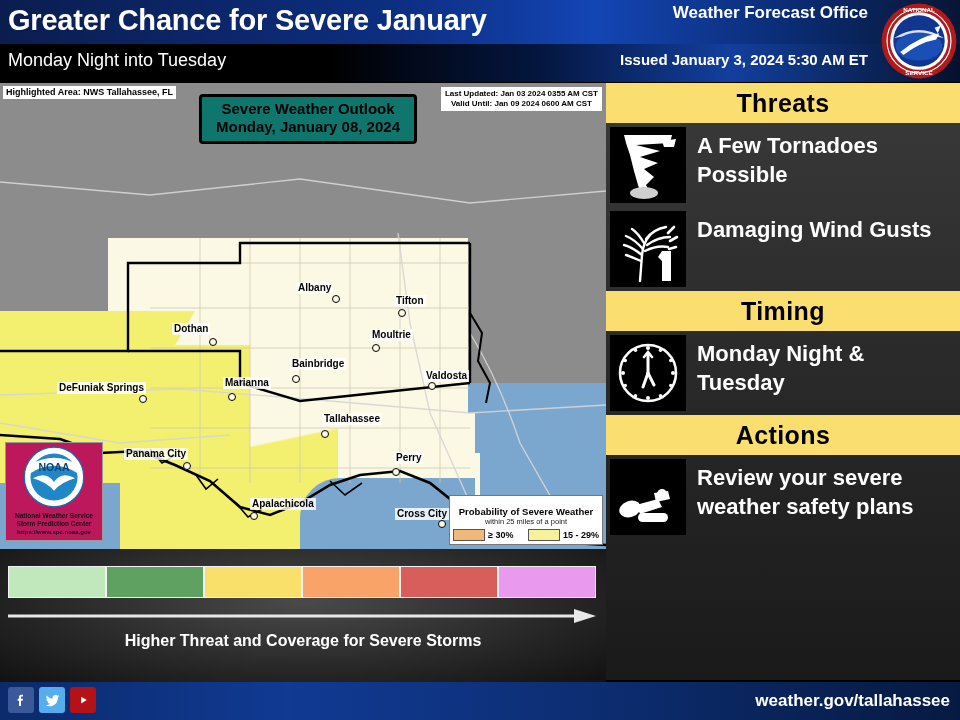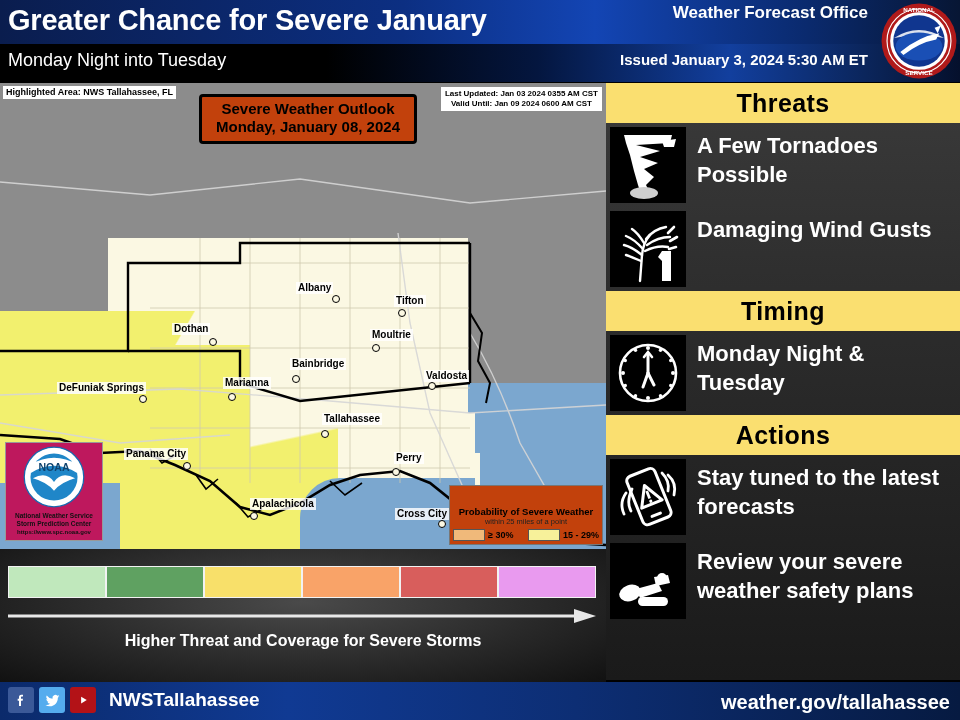--- a/index.html
+++ b/index.html
@@ -23,32 +23,32 @@
   .gulf{position:absolute;left:0;top:300px;width:606px;height:166px;background:#7ba7cf;}
   .land{position:absolute;background:#fbf8e3;}
   .risk-yellow{position:absolute;background:#f2f06e;}
 
   .citybox{position:absolute;background:rgba(255,255,255,.82);color:#000;
      font-size:10px;font-weight:bold;padding:0 2px;white-space:nowrap;line-height:12px;}
   .citydot{position:absolute;width:6px;height:6px;border:1.4px solid #000;border-radius:50%;background:#fbf8e3;}
 
   .hilite{position:absolute;left:3px;top:3px;background:#fff;color:#000;
      font-size:9px;font-weight:bold;padding:1px 3px;line-height:11px;}
-  .outlook-box{position:absolute;left:199px;top:11px;width:212px;background:#c2410c;border:3px solid #000;
+  .outlook-box{position:absolute;left:199px;top:11px;width:212px;background:#0f766e;border:3px solid #000;
      border-radius:4px;text-align:center;padding:3px 0 5px;}
   .outlook-box div{font-size:15px;font-weight:bold;color:#000;line-height:18px;}
   .meta{position:absolute;right:4px;top:4px;background:#fff;color:#000;font-size:8px;font-weight:bold;
      padding:2px 4px;text-align:center;line-height:10px;}
 
   .spc{position:absolute;left:5px;bottom:8px;width:92px;background:#be185d;border:1px solid #999;
       padding:3px 2px 4px;text-align:center;}
   .spc .t{font-size:6.5px;font-weight:bold;color:#111;line-height:8px;}
   .spc .u{font-size:6px;font-weight:bold;color:#111;line-height:8px;}
 
-  .maplegend{position:absolute;right:3px;bottom:4px;width:146px;background:#c2410c;border:1px solid #777;padding:20px 3px 3px;}
+  .maplegend{position:absolute;right:3px;bottom:4px;width:146px;background:#ffffff;border:1px solid #777;padding:10px 3px 3px;}
   .maplegend .lt{font-size:9.5px;font-weight:bold;color:#000;text-align:center;line-height:11px;}
   .maplegend .ls{font-size:7.5px;color:#222;text-align:center;line-height:10px;}
   .lrow{display:flex;align-items:center;justify-content:space-between;margin-top:2px;}
   .lsw{width:30px;height:10px;border:1px solid #555;}
   .llb{font-size:9px;font-weight:bold;color:#000;margin-left:3px;}
 
   
   .scalewrap{position:absolute;left:0;top:549px;width:606px;height:133px;
      background:radial-gradient(ellipse at 50% 40%,#4a4a4a 0%,#2a2a2a 55%,#111 100%);}
   .bar{position:absolute;left:8px;top:17px;width:588px;height:32px;display:flex;}
@@ -65,21 +65,21 @@
   .item{display:flex;align-items:flex-start;padding:4px 6px 4px 4px;}
   .ibox{width:76px;height:76px;background:#000;flex:0 0 76px;position:relative;overflow:hidden;}
   .itxt{margin-left:11px;font-size:22px;font-weight:bold;color:#fff;line-height:29px;padding-top:4px;}
 
   
   .foot{position:absolute;left:0;top:682px;width:960px;height:38px;
      background:linear-gradient(90deg,#0b2a6b 0%,#103a93 30%,#0d2e74 60%,#061a41 100%);}
   .social{position:absolute;left:8px;top:687px;display:flex;align-items:center;gap:5px;}
   .sic{width:26px;height:26px;border-radius:3px;display:flex;align-items:center;justify-content:center;}
   .handle{margin-left:8px;font-size:19px;font-weight:bold;color:#fff;}
-  .furl{position:absolute;right:10px;top:691px;font-size:20px;font-weight:bold;color:#fff;}
+  .furl{position:absolute;right:10px;top:691px;font-size:17px;font-weight:bold;color:#fff;}
 </style>
 </head>
 <body>
 
 <div id="page">
 
   <div class="hdr"></div>
   <div class="hdr-sub"></div>
   <div class="title">Greater Chance for Severe January</div>
   <div class="subtitle">Monday Night into Tuesday</div>
@@ -298,39 +298,20 @@
               <path d="M34 22 L38 17 L42 22" fill="none" stroke="#fff" stroke-width="2.6" stroke-linecap="round"></path>
               <path d="M38 38 L44 50" stroke="#fff" stroke-width="3" stroke-linecap="round"></path>
               <path d="M38 38 L33 52" stroke="#fff" stroke-width="3" stroke-linecap="round"></path>
             </svg></div>
           <div class="itxt">Monday Night &amp; Tuesday</div>
         </div>
         <div class="sect">Actions</div>
         <div class="item">
           <div class="ibox"><svg viewBox="0 0 76 76" width="76" height="76">
               <rect width="76" height="76" fill="#000"></rect>
-              <g transform="rotate(-22 38 38)">
-                <rect x="24" y="12" width="30" height="52" rx="5" fill="none" stroke="#fff" stroke-width="3"></rect>
-                <path d="M39 26 L50 46 L28 46Z" fill="none" stroke="#fff" stroke-width="3" stroke-linejoin="round"></path>
-                <rect x="37.6" y="32" width="2.8" height="8" fill="#fff"></rect>
-                <circle cx="39" cy="43" r="1.6" fill="#fff"></circle>
-                <rect x="33" y="56" width="12" height="3" rx="1.5" fill="#fff"></rect>
-              </g>
-              <g fill="none" stroke="#fff" stroke-width="2.8" stroke-linecap="round">
-                <path d="M16 34 Q9 44 14 55"></path>
-                <path d="M22 30 Q16 43 21 52"></path>
-                <path d="M58 16 Q67 24 64 36"></path>
-                <path d="M52 14 Q60 22 58 32"></path>
-              </g>
-            </svg></div>
-          <div class="itxt">Stay tuned to the latest forecasts</div>
-        </div>
-        <div class="item">
-          <div class="ibox"><svg viewBox="0 0 76 76" width="76" height="76">
-              <rect width="76" height="76" fill="#000"></rect>
               <g fill="#fff">
                 <ellipse cx="20" cy="50" rx="11" ry="8" transform="rotate(-20 20 50)"></ellipse>
                 <path d="M26 46 L48 40 L52 48 L30 55Z"></path>
                 <path d="M44 34 L58 32 L60 40 L46 43Z"></path>
                 <rect x="28" y="54" width="30" height="9" rx="4.5"></rect>
                 <circle cx="52" cy="35" r="5"></circle>
               </g>
             </svg></div>
           <div class="itxt">Review your severe weather safety plans</div>
         </div>
@@ -347,16 +328,15 @@
     <div class="sic" style="background:#55acee;">
       <svg width="17" height="17" viewBox="0 0 24 24">
           <path fill="#fff" d="M22 5.9c-.7.3-1.5.6-2.3.7.8-.5 1.4-1.3 1.7-2.2-.8.5-1.6.8-2.5 1A4 4 0 0 0 12 8.8c0 .3 0 .6.1.9A11.3 11.3 0 0 1 3.9 5a4 4 0 0 0 1.2 5.3c-.6 0-1.2-.2-1.8-.5 0 2 1.4 3.6 3.2 4-.5.2-1.1.2-1.7.1a4 4 0 0 0 3.7 2.8A8 8 0 0 1 2 18.3a11.3 11.3 0 0 0 6.1 1.8c7.4 0 11.4-6.1 11.4-11.4v-.5c.8-.6 1.5-1.3 2-2.2z"></path>
         </svg>
     </div>
     <div class="sic" style="background:#b31217;">
       <svg width="18" height="18" viewBox="0 0 24 24">
           <polygon fill="#fff" points="9.5,7.5 17,12 9.5,16.5"></polygon>
         </svg>
     </div>
-    <div class="handle">NWSTallahassee</div>
   </div>
   <div class="furl">weather.gov/tallahassee</div>
 </div>
 
 </body></html>

